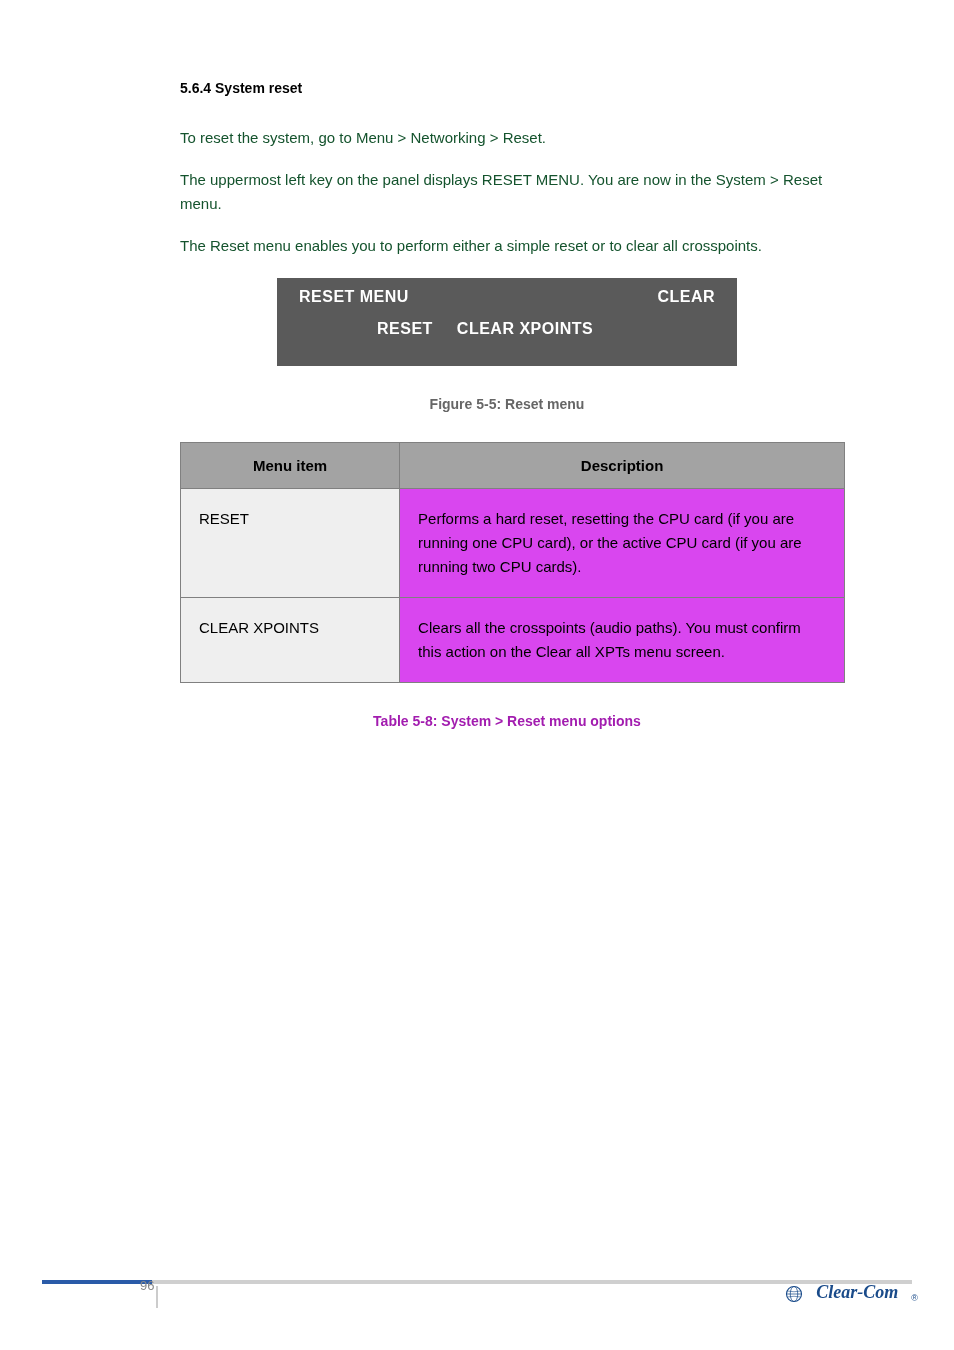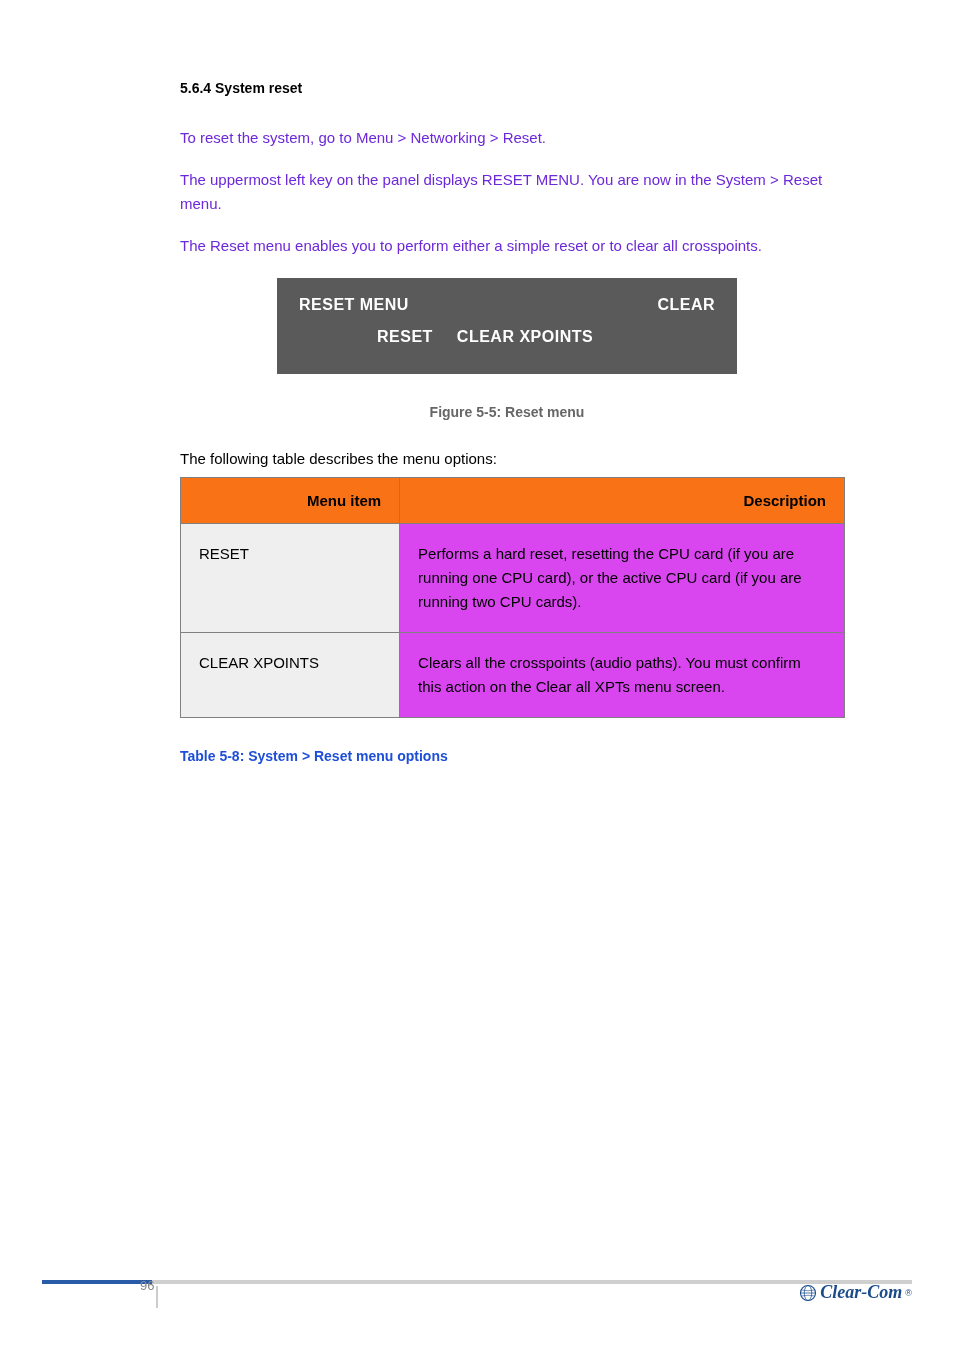--- a/index.html
+++ b/index.html
@@ -14,29 +14,29 @@
       padding: 80px 120px 0 180px;
     }
     .section-heading {
       font-size: 14px;
       font-weight: bold;
       color: #000;
       margin-bottom: 30px;
     }
     .body-text {
       font-size: 15px;
-      color: #6d28d9;
+      color: #14532d;
       line-height: 1.6;
       margin-bottom: 18px;
     }
     .menu-box {
       background: #5a5a5a;
       width: 460px;
       margin: 20px auto 20px auto;
-      padding: 18px 22px 28px 22px;
+      padding: 10px 22px 28px 22px;
     }
     .menu-top {
       display: flex;
       justify-content: space-between;
       margin-bottom: 14px;
     }
     .menu-label {
       font-family: Arial, sans-serif;
       font-size: 16px;
       font-weight: bold;
@@ -60,24 +60,24 @@
       color: #000;
       margin-bottom: 10px;
     }
     .menu-table {
       width: 665px;
       border-collapse: collapse;
       margin-top: 8px;
       margin-bottom: 25px;
     }
     .menu-table th {
-      background: #f97316;
+      background: #a3a3a3;
       border: 1px solid #808080;
       padding: 14px 18px;
-      text-align: right;
+      text-align: center;
       font-size: 15px;
       font-weight: bold;
       color: #000;
     }
     .menu-table td {
       background: #efefef;
       border: 1px solid #808080;
       padding: 18px 18px;
       vertical-align: top;
       font-size: 15px;
@@ -85,21 +85,22 @@
       line-height: 1.6;
     }
     .menu-table td.desc {
       background: #d946ef;
     }
     .menu-table .col1 { width: 33%; }
     .menu-table .col2 { width: 67%; }
     .table-caption {
       font-size: 14px;
       font-weight: bold;
-      color: #1d4ed8;
+      color: #a21caf;
+      text-align: center;
       margin-top: 30px;
     }
     .footer {
       position: absolute;
       bottom: 30px;
       left: 0;
       width: 100%;
       height: 70px;
     }
     .footer-bar {
@@ -131,24 +132,24 @@
       position: absolute;
       top: 36px;
       left: 156px;
       width: 2px;
       height: 22px;
       background: #ccc;
     }
     .logo {
       position: absolute;
       top: 32px;
-      right: 42px;
-      display: flex;
-      align-items: center;
-      gap: 3px;
+      right: 36px;
+      display: flex;
+      align-items: flex-end;
+      gap: 13px;
     }
     .logo-icon {
       width: 18px;
       height: 18px;
     }
     .logo-text {
       font-family: Georgia, serif;
       font-style: italic;
       font-weight: bold;
       font-size: 18px;
@@ -178,21 +179,20 @@
       <span class="menu-label">CLEAR</span>
     </div>
     <div class="menu-bottom">
       <span class="menu-label">RESET</span>
       <span class="menu-label">CLEAR XPOINTS</span>
     </div>
   </div>
 
   <div class="figure-caption">Figure 5-5: Reset menu</div>
 
-  <p class="table-intro">The following table describes the menu options:</p>
 
   <table class="menu-table">
     <thead>
       <tr>
         <th class="col1">Menu item</th>
         <th class="col2">Description</th>
       </tr>
     </thead>
     <tbody>
       <tr>

